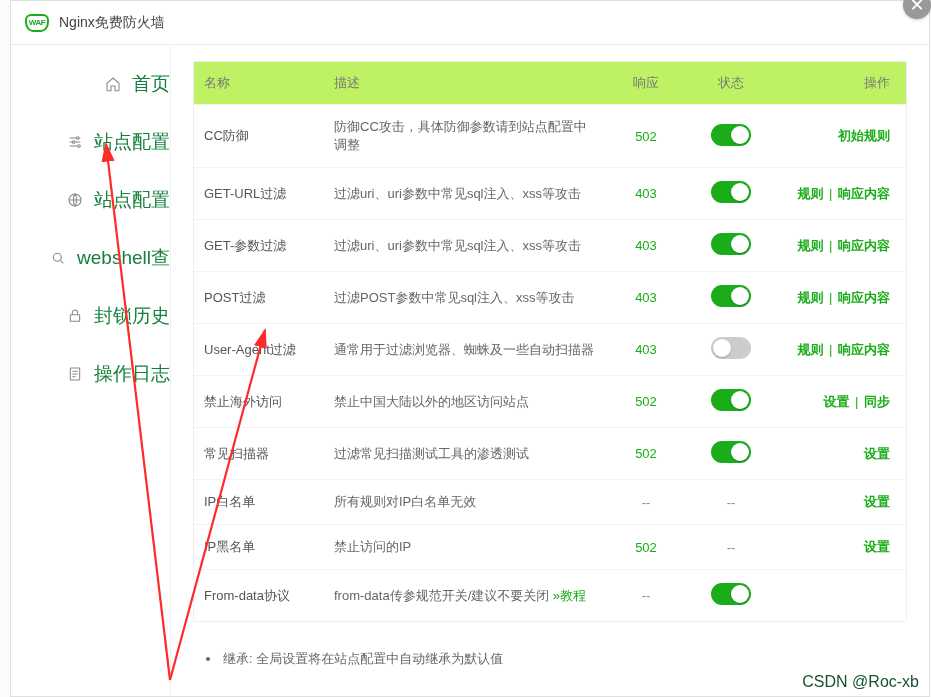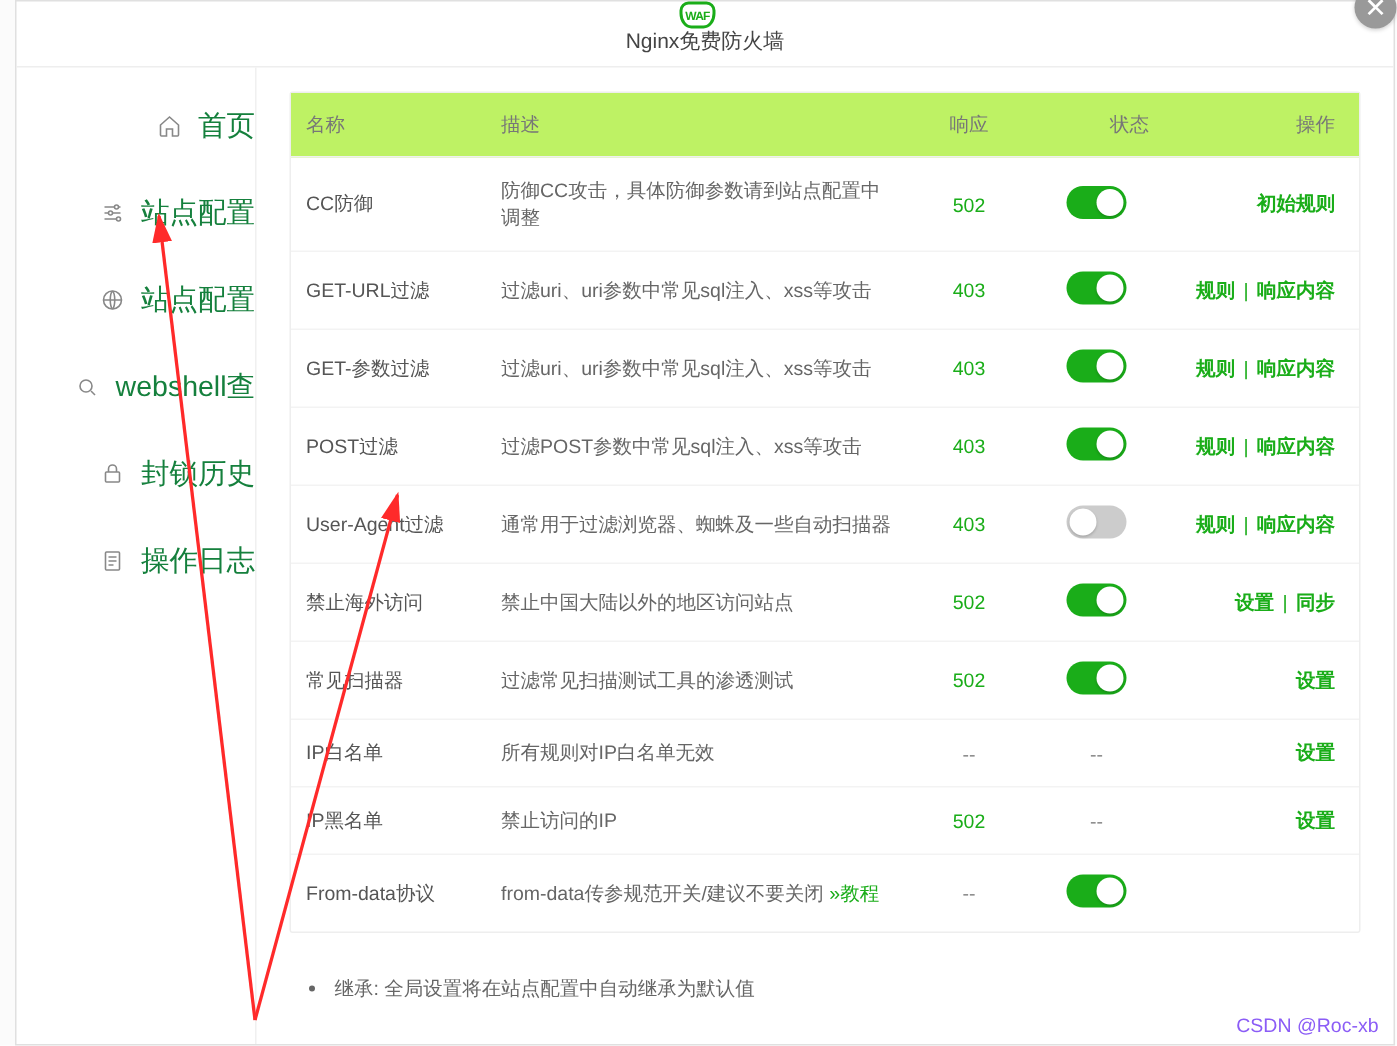--- a/index.html
+++ b/index.html
@@ -19,21 +19,20 @@
     width: 920px; height: 697px;
     background: #fff;
     border: 1px solid #e0e0e0;
   }
   .titlebar {
     height: 44px;
     display: flex;
     align-items: center;
     padding: 0 14px;
     border-bottom: 1px solid #eee;
-    flex-direction: column;
   }
   .waf-badge {
     width: 24px; height: 18px;
     border: 2px solid #1aad19;
     border-radius: 6px 6px 8px 8px / 6px 6px 10px 10px;
     position: relative;
     display: flex; align-items: center; justify-content: center;
     margin-right: 10px;
   }
   .waf-badge span {
@@ -93,21 +92,21 @@
   thead th {
     text-align: left;
     font-weight: normal;
     color: #777;
     font-size: 13px;
     padding: 12px 10px;
     border-bottom: 1px solid #f0f0f0;
     background: #bef264;
   }
   thead th.col-resp { text-align: center; width: 80px; }
-  thead th.col-state { text-align: right; width: 90px; }
+  thead th.col-state { text-align: center; width: 90px; }
   thead th.col-ops { text-align: right; width: 130px; padding-right: 16px; }
   tbody td {
     padding: 13px 10px;
     border-bottom: 1px solid #f3f3f3;
     color: #555;
     font-size: 13px;
     vertical-align: middle;
   }
   tbody tr:last-child td { border-bottom: none; }
   td.col-name { width: 130px; color: #555; }
@@ -150,22 +149,22 @@
   }
   .footer-notes li {
     list-style: disc;
     margin-left: 22px;
     padding-left: 2px;
   }
 
   .watermark {
     position: absolute;
     right: 12px; bottom: 6px;
-    font-size: 13px;
-    color: #8b5cf6;
+    font-size: 16px;
+    color: #14532d;
   }
 
   
   .anno {
     position: absolute;
     inset: 0;
     pointer-events: none;
   }
 </style>
 </head>

